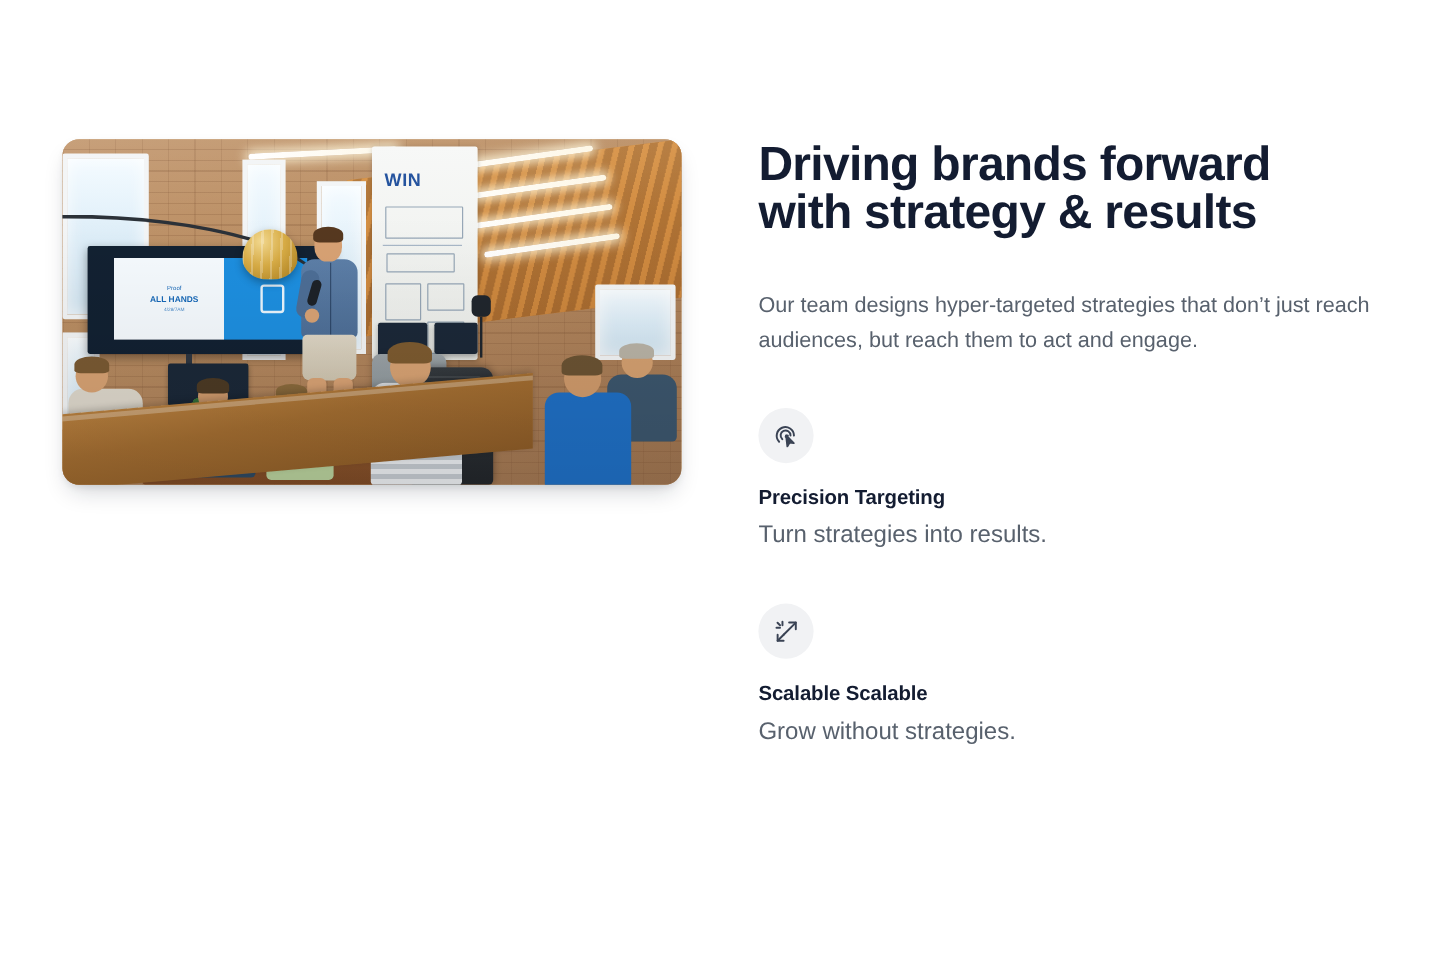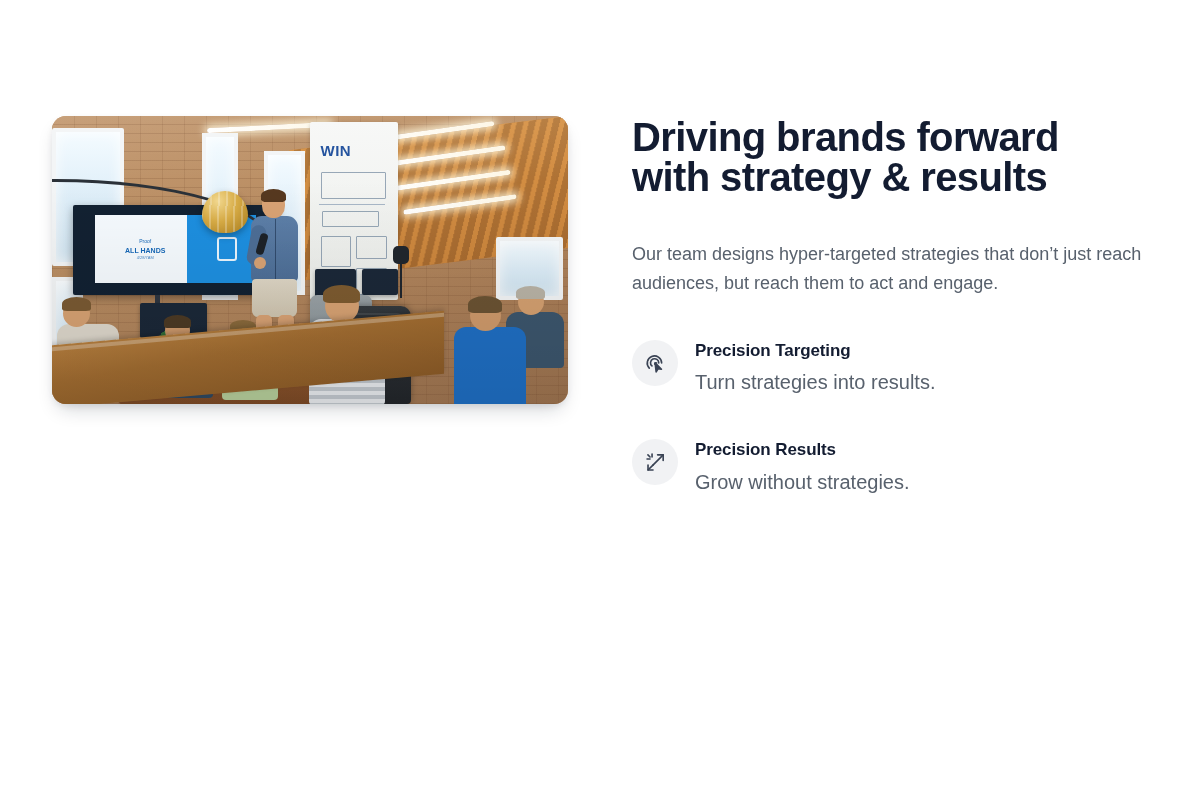--- a/index.html
+++ b/index.html
@@ -434,20 +434,21 @@
     margin-top: 41px;
     display: flex;
     flex-direction: column;
     gap: 42px;
   }
 
   .feature {
     display: flex;
     align-items: flex-start;
     gap: 17px;
+    flex-direction: column;
   }
 
   .feature-icon {
     flex: 0 0 auto;
     width: 46px;
     height: 46px;
     border-radius: 50%;
     background: #f1f2f4;
     display: flex;
     align-items: center;
@@ -625,21 +626,21 @@
               <path d="M20 4L9.6 14.4"></path>
               <path d="M14.2 4H20v5.8"></path>
               <path d="M4.2 19.8l5.4-5.4"></path>
               <path d="M4.2 14.6v5.2h5.2"></path>
               <path d="M3.2 8.4h3.1"></path>
               <path d="M8.4 3.2v3.1"></path>
               <path d="M4.1 4.1l2.2 2.2"></path>
             </svg>
           </div>
           <div class="feature-body">
-            <h3 class="feature-title">Precision Results</h3>
+            <h3 class="feature-title">Scalable Scalable</h3>
             <p class="feature-desc">Grow without strategies.</p>
           </div>
         </div>
 
       </div>
     </div>
 
   </div>
 </div>
 

